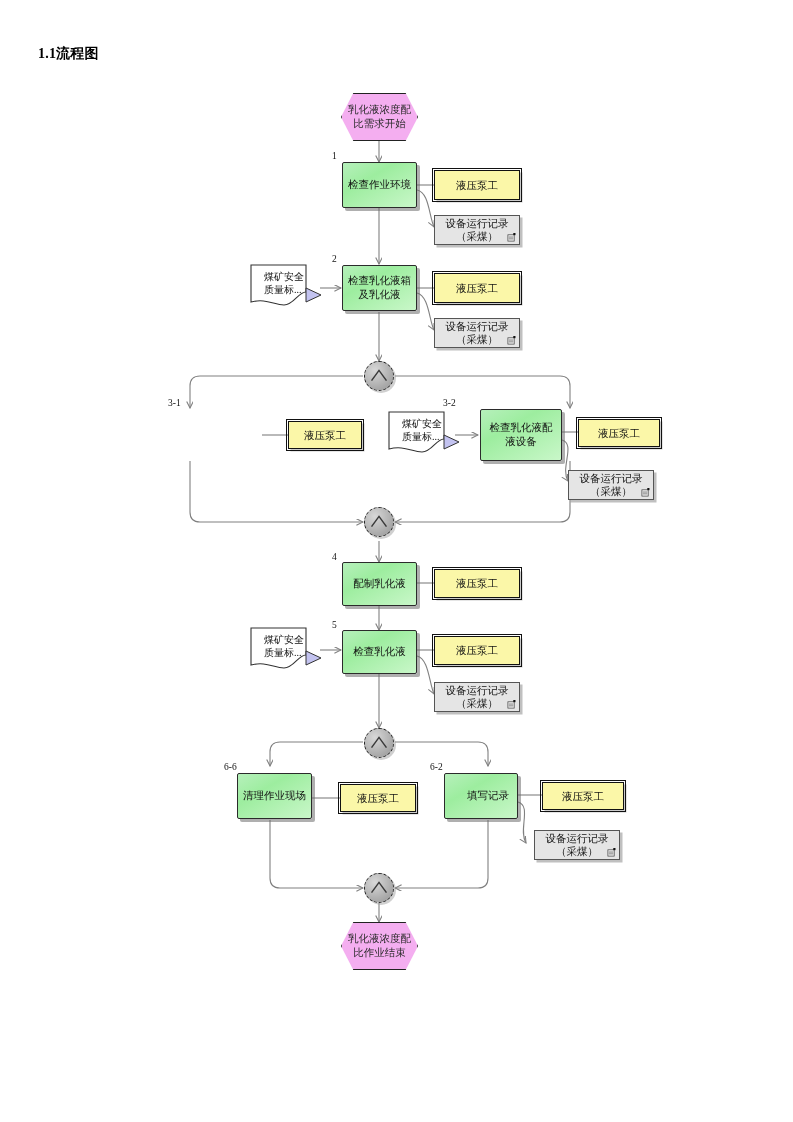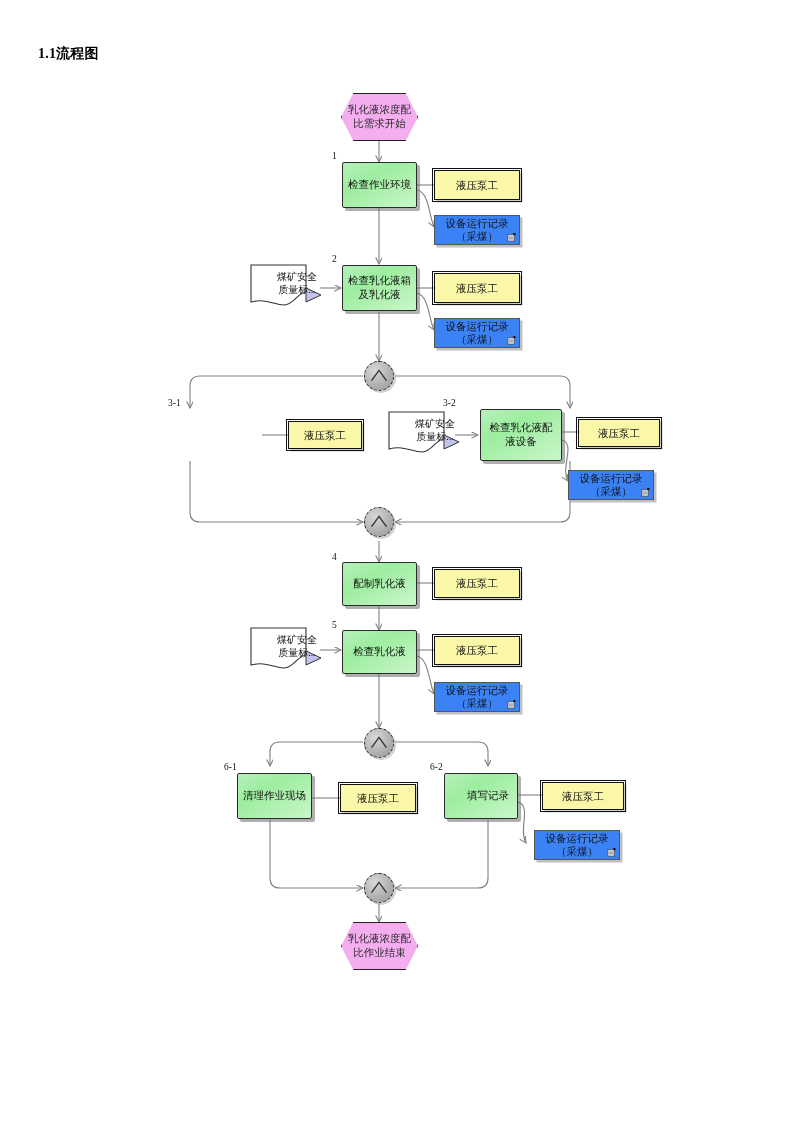--- a/index.html
+++ b/index.html
@@ -47,21 +47,21 @@
     box-shadow:2.5px 2.5px 0 rgba(140,140,140,.45);
     display:flex;align-items:center;justify-content:center;text-align:center;
     font-family:"Liberation Serif","DejaVu Serif",serif;
     font-size:10.5px;line-height:13px;color:#111;
     outline:1px solid #111;outline-offset:1.5px;
   }
 
   
   .record{
     border:1px solid #555;
-    background:#3b82f6;
+    background:#e5e5e5;
     box-shadow:2.5px 2.5px 0 rgba(130,130,130,.5);
     display:flex;align-items:center;justify-content:center;text-align:center;
     font-family:"Liberation Serif","DejaVu Serif",serif;
     font-size:10.5px;line-height:13px;color:#111;
   }
   .record .corner{
     position:absolute;right:3px;bottom:2px;width:9px;height:9px;
   }
 
   
@@ -74,21 +74,21 @@
     font-size:10.5px;line-height:14px;color:#2a2a2a;
     filter:drop-shadow(2.5px 2.5px 0 rgba(140,140,140,.45));
   }
 
   
   .docshape{
     font-family:"Liberation Serif","DejaVu Serif",serif;
     font-size:10px;line-height:13px;color:#111;
   }
   .docshape .txt{
-    position:absolute;left:20px;top:6px;width:54px;text-align:center;white-space:pre-line;
+    position:absolute;left:14px;top:6px;width:54px;text-align:left;white-space:pre-line;
   }
 
   
   .junction{
     border-radius:50%;
     background:radial-gradient(circle at 35% 30%,#d8d8d8,#a8a8a8 70%,#9a9a9a 100%);
     border:1.6px dashed #222;
     box-shadow:2px 2px 0 rgba(150,150,150,.45);
   }
   .junction .caret{
@@ -310,21 +310,21 @@
       <rect x="7" y="0" width="2.4" height="2.4" fill="#111"></rect>
     </svg>
   </div>
 
   <div class="node junction" style="left:364px;top:728px;width:30px;height:30px;">
     <svg class="caret" viewBox="0 0 30 30">
       <path d="M7,20 L15,9 L23,20" fill="none" stroke="#3a3a3a" stroke-width="1.6"></path>
     </svg>
   </div>
 
-  <div class="stepnum" style="left:224px;top:762px;">6-1</div>
+  <div class="stepnum" style="left:224px;top:762px;">6-6</div>
   <div class="node proc" style="left:237px;top:773px;width:75px;height:46px;">
     <span>清理作业现场</span>
   </div>
   <div class="node role" style="left:340px;top:784px;width:76px;height:28px;">
     <span>液压泵工</span>
   </div>
 
   <div class="stepnum" style="left:430px;top:762px;">6-2</div>
   <div class="node proc" style="left:444px;top:773px;width:74px;height:46px;padding-left:17px;">
     <span>填写记录</span>

